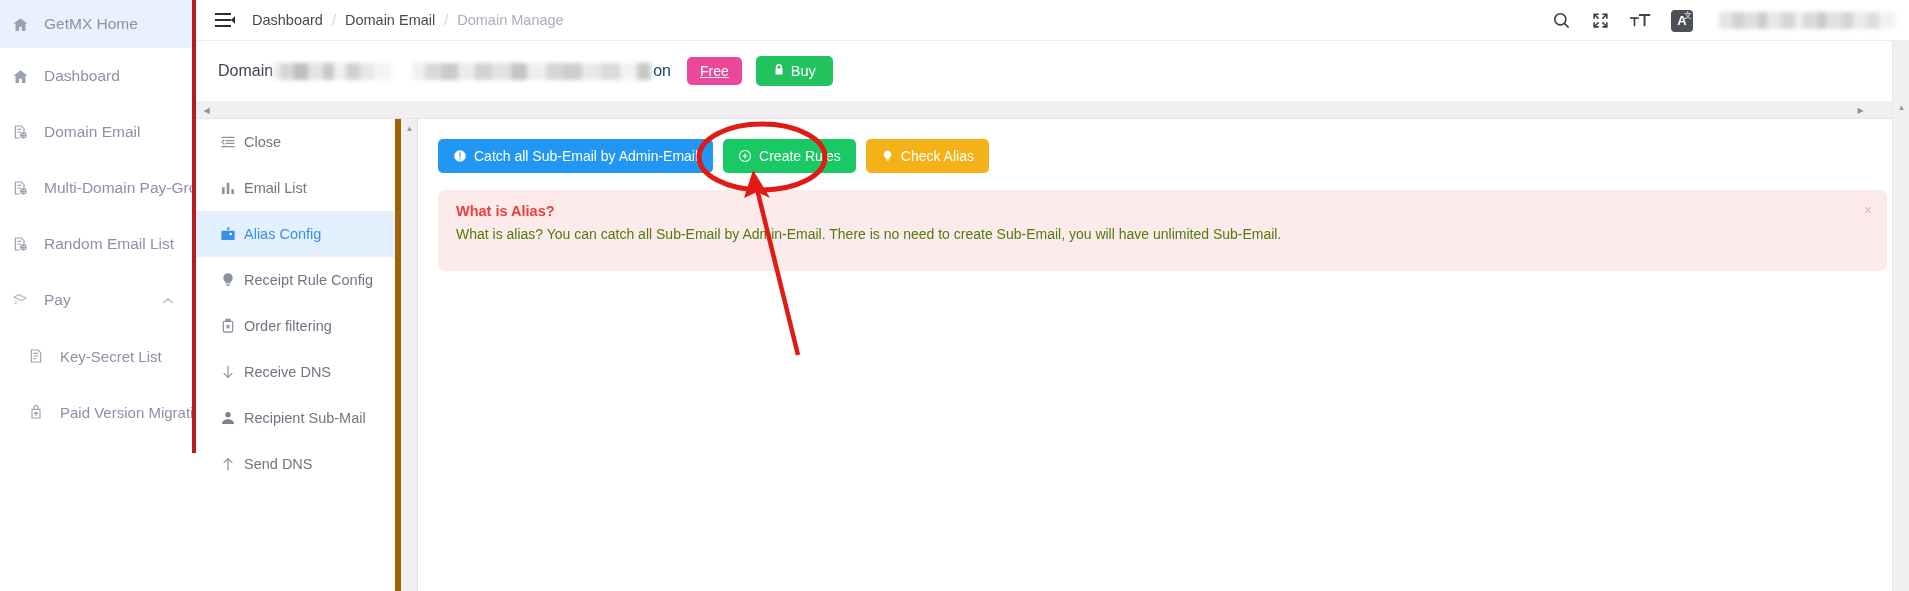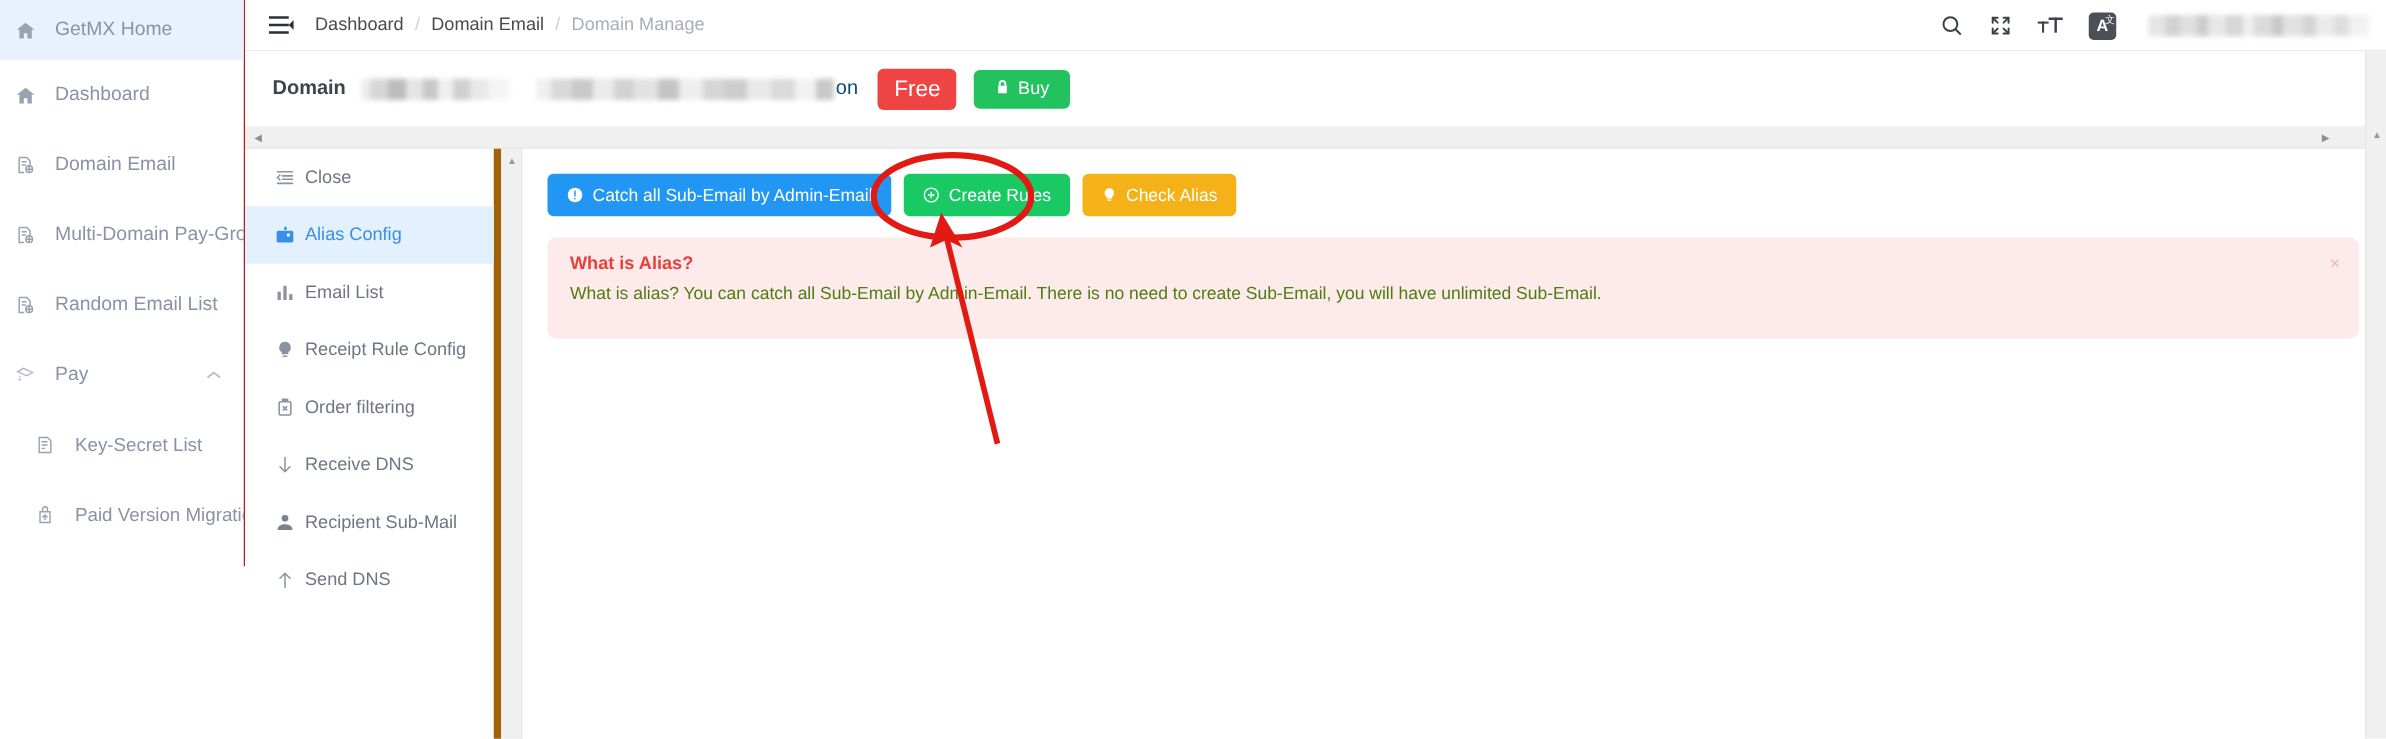--- a/index.html
+++ b/index.html
@@ -9,21 +9,21 @@
     background: #ffffff;
     font-family: "Liberation Sans", sans-serif;
     -webkit-font-smoothing: antialiased;
   }
   #app { position: relative; width: 1909px; height: 591px; display: flex; }
 
   
   .sidebar {
     width: 196px; height: 453px;
     background: #ffffff;
-    border-right: 1px solid #b91c1c;
+    border-right: 4px solid #b91c1c;
     flex: 0 0 196px;
     overflow: hidden;
     position: relative;
   }
   .sb-item {
     display: flex; align-items: center;
     height: 56px;
     padding-left: 12px;
     color: #8a92a6;
     font-size: 15.5px;
@@ -92,40 +92,40 @@
   }
 
   
   .domain-row {
     height: 61px;
     display: flex; align-items: center;
     padding-left: 22px;
     border-bottom: 1px solid #f0f0f0;
     background: #fff;
   }
-  .domain-label { font-size: 16px; font-weight: bold; color: #3e434e; margin-right: 12px; }
+  .domain-label { font-size: 16px; font-weight: normal; color: #3e434e; }
   .blur-dom1 {
     width: 118px; height: 17px;
     background: linear-gradient(90deg,#ededed 0 6%,#d6d6d6 6% 18%,#bdbdbd 18% 30%,#e4e4e4 30% 42%,
       #c8c8c8 42% 52%,#efefef 52% 62%,#d0d0d0 62% 74%,#e8e8e8 74% 86%,#f4f4f4 86% 100%);
     filter: blur(2px);
   }
   .blur-dom2 {
     width: 238px; height: 17px; margin-left: 22px;
     background: linear-gradient(90deg,#f0f0f0 0 5%,#d9d9d9 5% 12%,#c9c9c9 12% 19%,#ebebeb 19% 26%,
       #d2d2d2 26% 33%,#e2e2e2 33% 41%,#c4c4c4 41% 48%,#eeeeee 48% 56%,#d6d6d6 56% 63%,
       #cdcdcd 63% 71%,#e9e9e9 71% 79%,#dadada 79% 87%,#f2f2f2 87% 94%,#c8c8c8 94% 100%);
     filter: blur(2px);
   }
   .dom-tail { font-size: 16px; color: #0c4a6e; margin-left: 2px; }
   .chip-free {
     margin-left: 16px;
-    background: #ef4444; color: #fff;
-    font-size: 18px; border-radius: 5px;
-    padding: 6px 13px; cursor: pointer;
+    background: #ec4899; color: #fff;
+    font-size: 14px; border-radius: 5px;
+    padding: 6px 13px; cursor: pointer; text-decoration: underline;
   }
   .btn-buy {
     margin-left: 14px;
     background: #22c35e; color: #fff;
     font-size: 14.5px; border-radius: 5px;
     padding: 7px 17px; cursor: pointer;
     display: flex; align-items: center; gap: 6px; border: none;
     font-family: inherit;
   }
 
@@ -426,40 +426,40 @@
           <div class="sm-item">
             <span class="sm-ico">
               <svg width="16" height="16" viewBox="0 0 24 24" fill="none" stroke="#8b93a1" stroke-width="1.9" stroke-linecap="round">
                 <path d="M3 5h18M9 10h12M9 14h12M3 19h18"></path>
                   <path d="M6 15l-3-3 3-3"></path>
               </svg>
             </span>
             <span>Close</span>
           </div>
 
+          <div class="sm-item">
+            <span class="sm-ico">
+              <svg width="16" height="16" viewBox="0 0 24 24" fill="#8b93a1">
+                  <rect x="3" y="11" width="4" height="10"></rect>
+                  <rect x="10" y="4" width="4" height="17"></rect>
+                  <rect x="17" y="14" width="4" height="7"></rect>
+                </svg>
+            </span>
+            <span>Email List</span>
+          </div>
+
           <div class="sm-item active">
             <span class="sm-ico">
               <svg width="16" height="16" viewBox="0 0 24 24" fill="#3a8ee6">
                   <path d="M14 2v4h-3V2z"></path>
                   <rect x="2" y="7" width="20" height="14" rx="2"></rect>
                   <circle cx="16" cy="12" r="2" fill="#fff"></circle>
                 </svg>
             </span>
             <span>Alias Config</span>
-          </div>
-
-          <div class="sm-item">
-            <span class="sm-ico">
-              <svg width="16" height="16" viewBox="0 0 24 24" fill="#8b93a1">
-                  <rect x="3" y="11" width="4" height="10"></rect>
-                  <rect x="10" y="4" width="4" height="17"></rect>
-                  <rect x="17" y="14" width="4" height="7"></rect>
-                </svg>
-            </span>
-            <span>Email List</span>
           </div>
 
           <div class="sm-item">
             <span class="sm-ico">
               <svg width="16" height="16" viewBox="0 0 24 24" fill="#8b93a1">
                   <path d="M12 2a7 7 0 0 0-4 12.7V17h8v-2.3A7 7 0 0 0 12 2z"></path>
                   <rect x="9" y="18.5" width="6" height="2" rx="1"></rect>
                 </svg>
             </span>
             <span>Receipt Rule Config</span>

